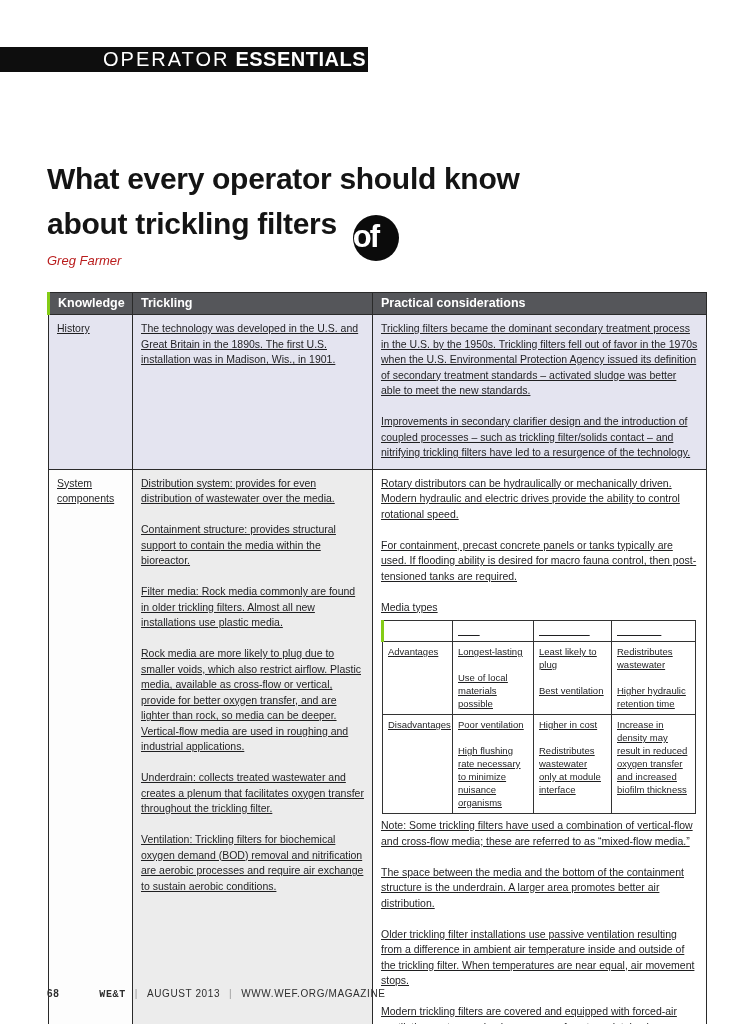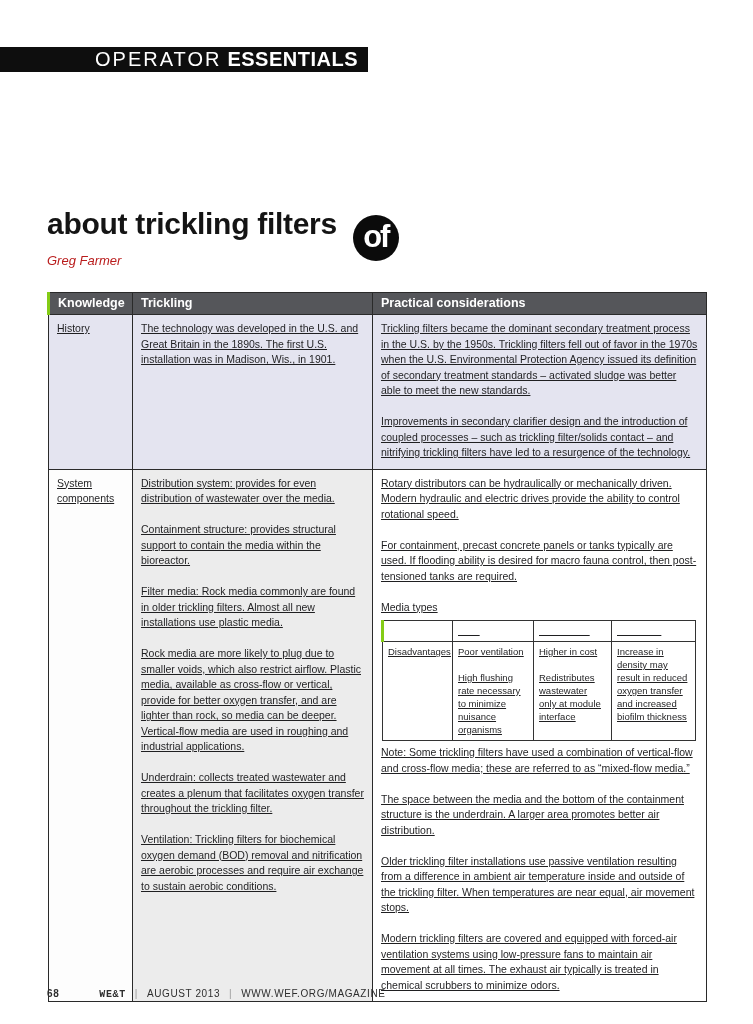--- a/index.html
+++ b/index.html
@@ -5,34 +5,34 @@
   html,body{margin:0;padding:0;}
   body{
     width:753px;height:1024px;position:relative;background:#ffffff;
     font-family:"Liberation Sans","DejaVu Sans",sans-serif;color:#1f1f21;
     overflow:hidden;
   }
   
   .topbar{
     position:absolute;left:0;top:47px;width:368px;height:25px;
     background:#0e0e0e;color:#ffffff;text-align:right;
-    line-height:25px;font-size:20px;padding-right:10px;box-sizing:border-box;
+    line-height:25px;font-size:20px;padding-right:2px;box-sizing:border-box;
     white-space:nowrap;
   }
   .topbar .lite{font-weight:400;letter-spacing:2px;}
   .topbar .bold{font-weight:700;letter-spacing:0.5px;margin-left:6px;}
   
   .title{
     position:absolute;left:47px;top:156px;margin:0;
     font-size:30px;font-weight:700;line-height:45px;color:#141414;
     letter-spacing:-0.3px;
   }
   .of-logo{
     display:inline-block;width:46px;height:46px;border-radius:50%;
-    background:#0b0b0b;color:#ffffff;text-align:center;line-height:44px;
+    background:#0b0b0b;color:#ffffff;line-height:44px;
     font-size:31px;font-weight:700;letter-spacing:-2px;
     vertical-align:-13px;margin-left:16px;
   }
   .author{
     position:absolute;left:47px;top:253px;font-style:italic;
     font-size:13px;color:#b91c1c;
   }
   
   table.main{
     position:absolute;left:47px;top:292px;width:658px;
@@ -74,21 +74,21 @@
   .footer .sep{color:#9a9a9a;margin:0 9px;font-weight:400;}
 </style>
 </head>
 <body>
 
 <div class="topbar">
   <span class="lite">OPERATOR</span><span class="bold">ESSENTIALS</span>
 </div>
 
 <h1 class="title">
-  <br>
+  <span>What every operator should know</span><br>
   <span>about trickling filters</span><span class="of-logo">of</span>
 </h1>
 
 <div class="author">Greg Farmer</div>
 
 <table class="main">
   <colgroup>
     <col style="width:84px">
       <col style="width:240px">
       <col style="width:334px">
@@ -138,20 +138,32 @@
             <thead>
               <tr>
                 <th></th>
                 <th>Rock</th>
                 <th>Vertical flow</th>
                 <th>Cross flow</th>
               </tr>
             </thead>
             <tbody>
               <tr>
+                <td>Advantages</td>
+                <td class="prewrap">Longest-lasting
+
+Use of local materials possible</td>
+                <td class="prewrap">Least likely to plug
+
+Best ventilation</td>
+                <td class="prewrap">Redistributes wastewater
+
+Higher hydraulic retention time</td>
+              </tr>
+              <tr>
                 <td>Disadvantages</td>
                 <td class="prewrap">Poor ventilation
 
 High flushing rate necessary to minimize nuisance organisms</td>
                 <td class="prewrap">Higher in cost
 
 Redistributes wastewater only at module interface</td>
                 <td class="prewrap">Increase in density may result in reduced oxygen transfer and increased biofilm thickness</td>
               </tr>
             </tbody>

